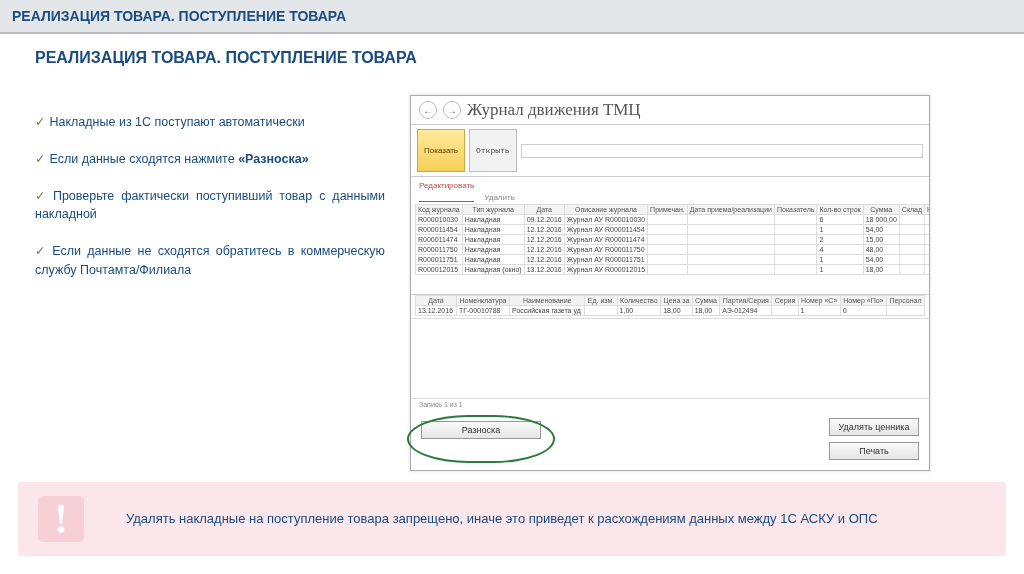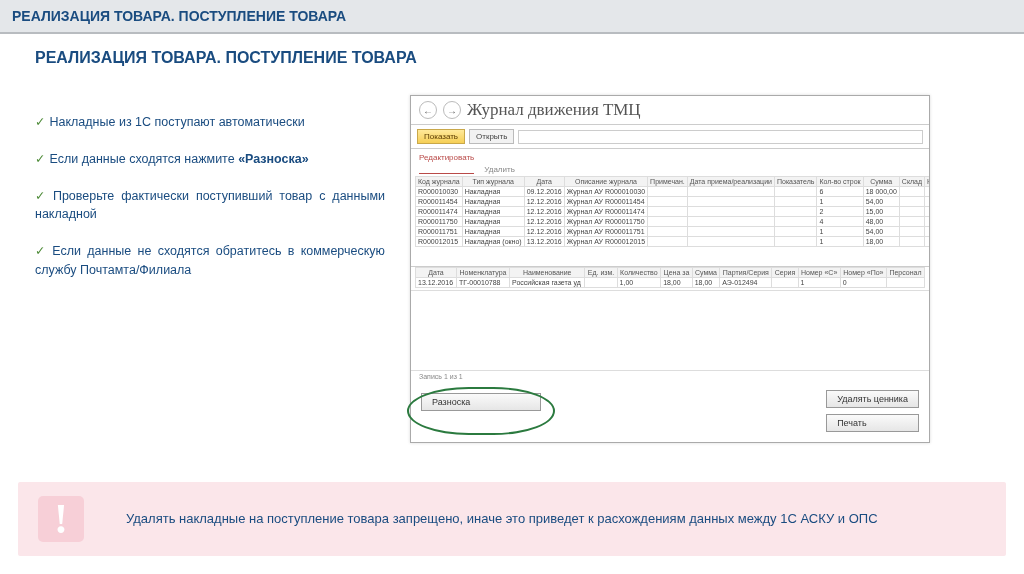--- a/index.html
+++ b/index.html
@@ -81,27 +81,28 @@
     display: flex;
     align-items: center;
     gap: 4px;
     padding: 4px 6px;
     border-bottom: 1px solid #ccc;
   }
   .app-toolbar .tbtn {
     border: 1px solid #c9a84a;
     background: linear-gradient(#ffe99a,#f6cf56);
     font-size: 8px;
-    padding: 2px 6px;
+    padding: 16px 6px;
     color: #5a3b00;
   }
   .app-toolbar .tbtn.secondary {
     border: 1px solid #bbb;
     background: #f2f2f2;
     color: #444;
+    font-family: Liberation Mono, monospace;
   }
   .app-toolbar .search {
     flex:1;
     border:1px solid #ccc;
     height:14px;
   }
   .tab-row {
     display:flex;
     gap:10px;
     padding:4px 8px 2px 8px;
@@ -151,25 +152,25 @@
     width: 120px; height: 36px;
   }
   .ovalbox .oval {
     position:absolute; inset:-6px -14px -6px -14px;
     border:2px solid #2b7a3f;
     border-radius: 50%/60%;
   }
   .win-btn {
     border: 1px solid #999;
     background: linear-gradient(#fafafa,#e6e6e6);
-    padding: 3px 10px;
+    padding: 3px 0;
     font-size: 9px;
     color:#333;
     min-width: 90px;
-    text-align: left;
+    text-align: center;
   }
   .right-btns { display:flex; flex-direction:column; gap:6px; }
   .alert-box {
     position: absolute;
     left: 18px; right: 18px; bottom: 18px;
     background: #fbe6ea;
     padding: 14px 20px 14px 20px;
     display: flex;
     align-items: center;
     gap: 22px;

